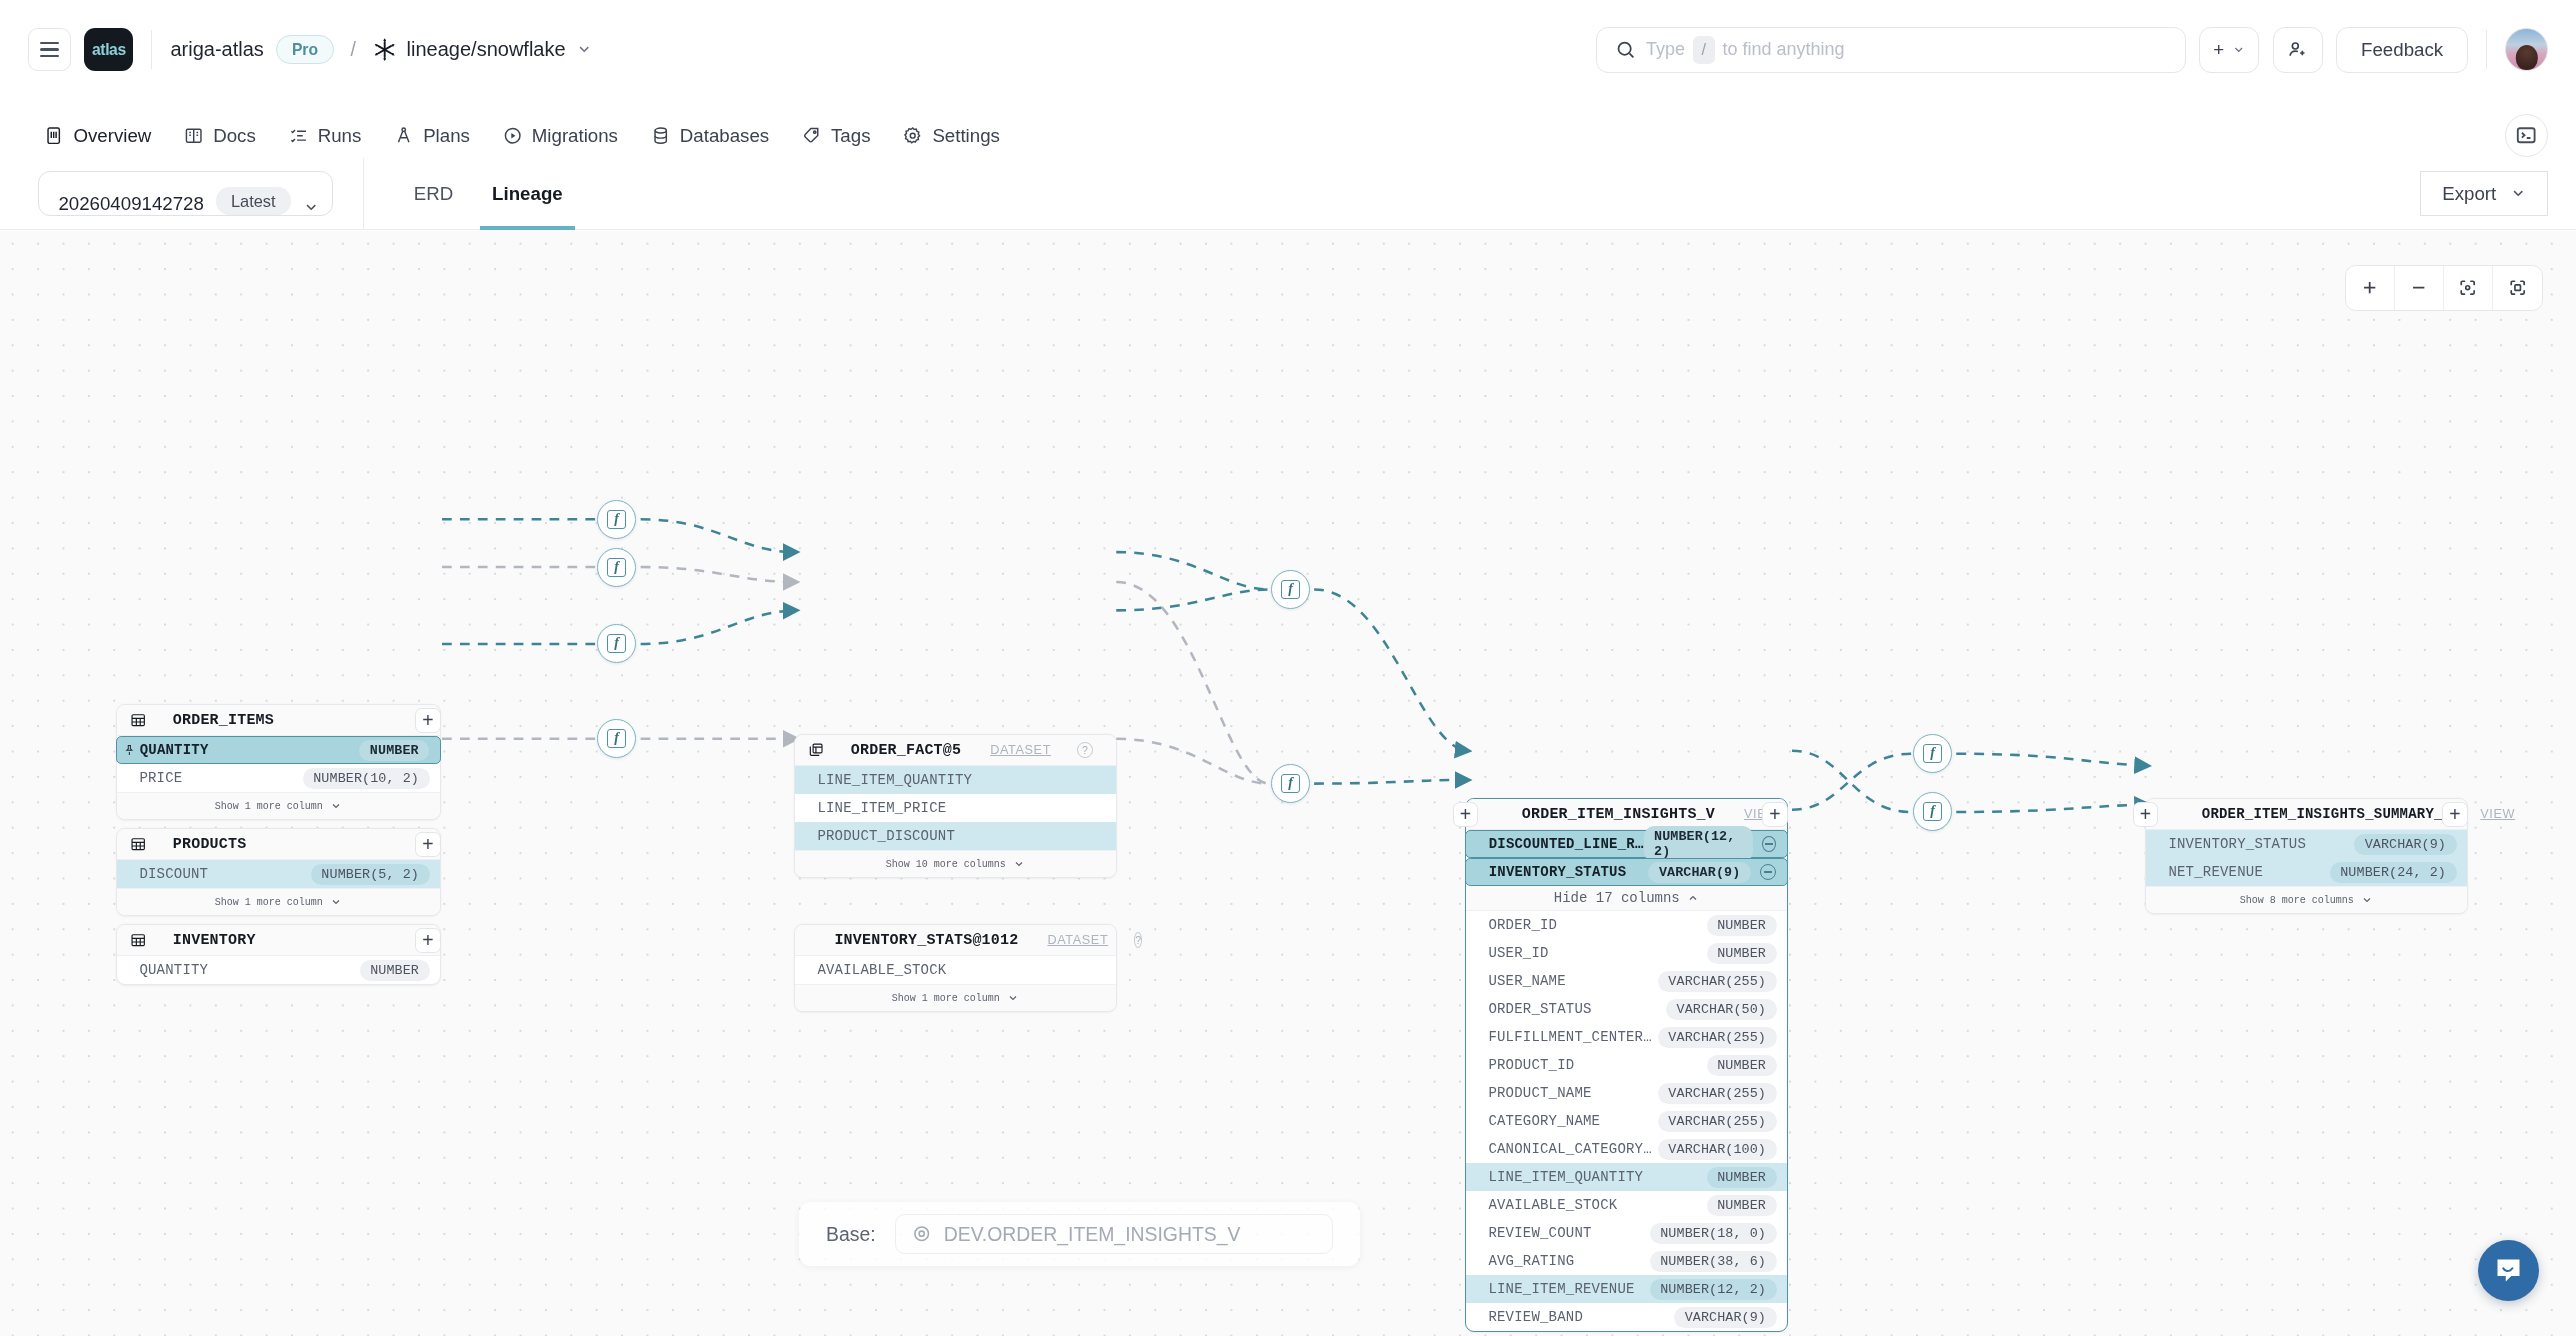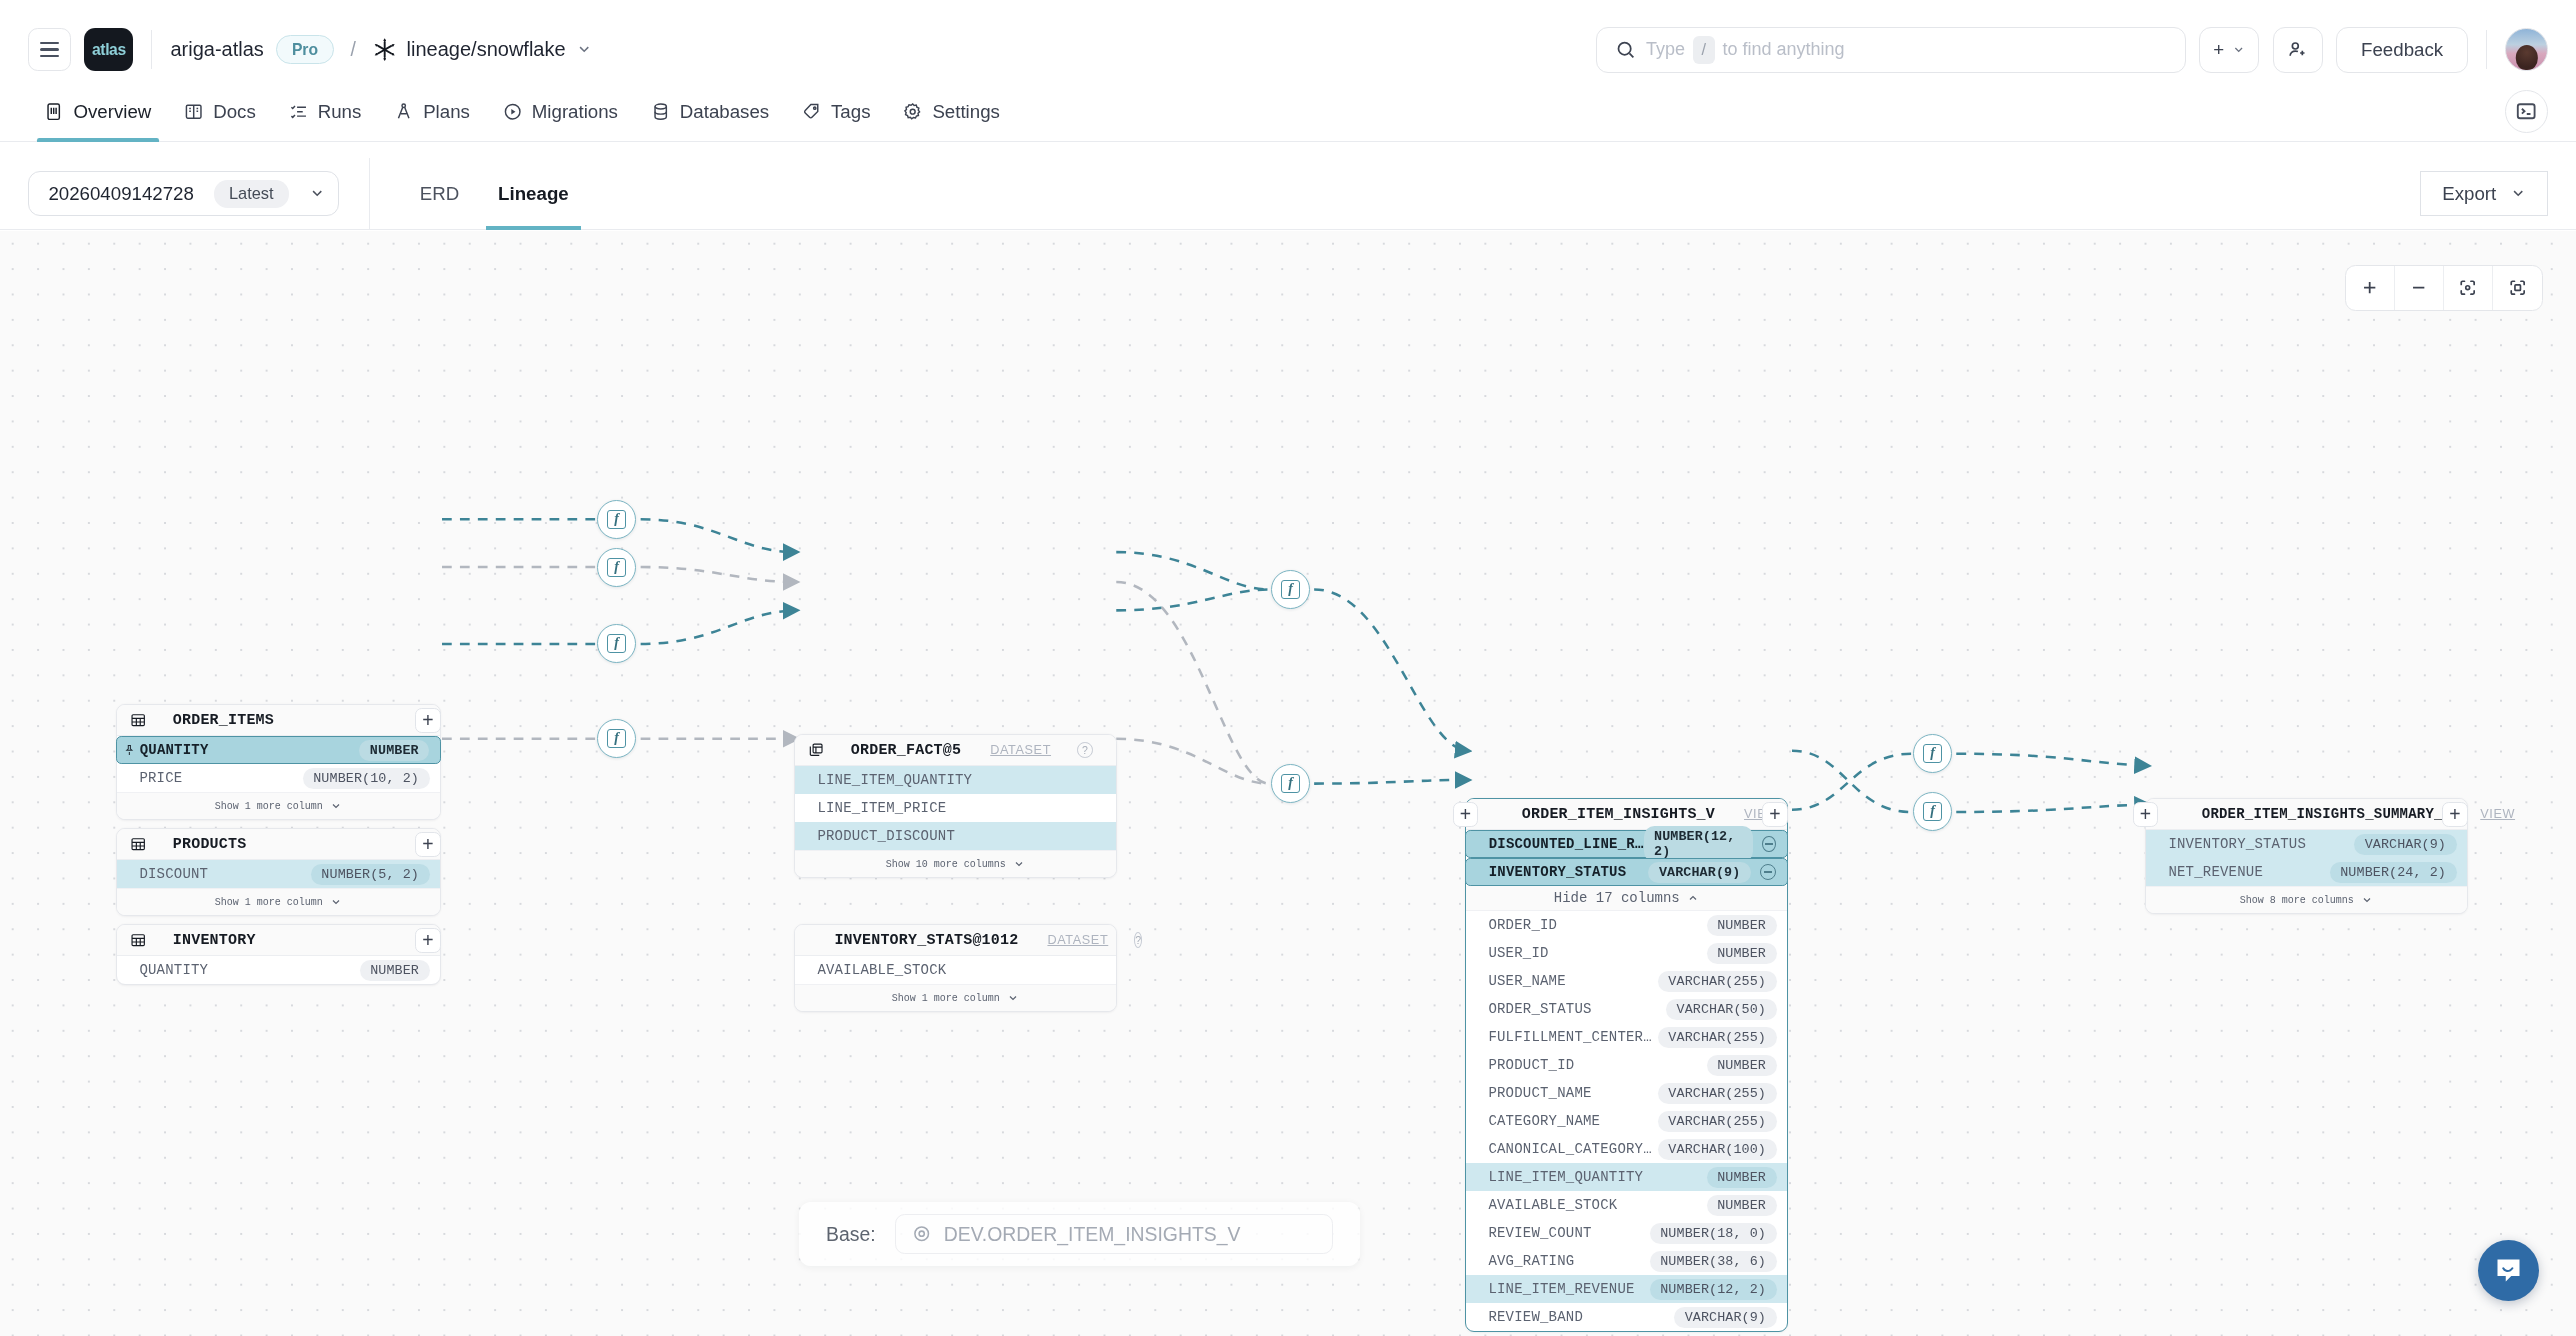--- a/index.html
+++ b/index.html
@@ -61,21 +61,21 @@
     position: relative; overflow: hidden;
   }
   .avatar::after{
     content:""; position:absolute; left:50%; top:38%; transform:translateX(-50%);
     width: 22.4px; height: 25.4px; border-radius: 50% 50% 45% 45%;
     background: radial-gradient(circle at 50% 30%, #5a3a30 0%, #3b2420 70%);
   }
 
   
   .navbar {
-    position: absolute; top: 82px; left: 0; width: 2576px; height: 60px;
+    position: absolute; top: 106px; left: 0; width: 2576px; height: 60px;
     background: #fff; border-bottom: 1.1px solid #e9ebef;
     display: flex; align-items: center; padding: 0 28px;
   }
   .navitem {
     display: flex; align-items: center; gap: 9.7px; height: 60px;
     padding: 0 16.4px; color: #3c4250; font-size: 18.7px; position: relative;
   }
   .navitem.active { color: #1b2029; font-weight: 500; }
   .navitem.active::after {
     content:""; position: absolute; left: 9px; right: 9px; bottom: 0; height: 3.7px;
@@ -88,21 +88,21 @@
   }
 
   
   .subbar {
     position: absolute; top: 158px; left: 0; width: 2576px; height: 72px;
     background: #fff; border-bottom: 1.1px solid #e9ebef;
     display: flex; align-items: center; padding: 0 28px;
   }
   .version-pill {
     height: 45px; border: 1.1px solid #dfe2e7; border-radius: 12px;
-    display: flex; align-items: center; padding: 0 13.4px 0 19.4px; gap: 20px; background: #fff;
+    display: flex; align-items: flex-end; padding: 0 13.4px 0 19.4px; gap: 12px; background: #fff; margin-left: 10px;
   }
   .version-num { font-size: 18.7px; color: #1f2430; }
   .latest-tag {
     background: #eff0f3; border-radius: 13.4px; padding: 4.5px 15px; color: #454b57; font-size: 16.4px; font-weight: 500;
   }
   .subbar .vsep2 { width:1.1px; height: 72px; background:#e9ebef; margin: 0 30px; }
   .subtab {
     height: 72px; display:flex; align-items:center; padding: 0 19.4px;
     font-size: 18.7px; color: #4c525e; position: relative;
   }

